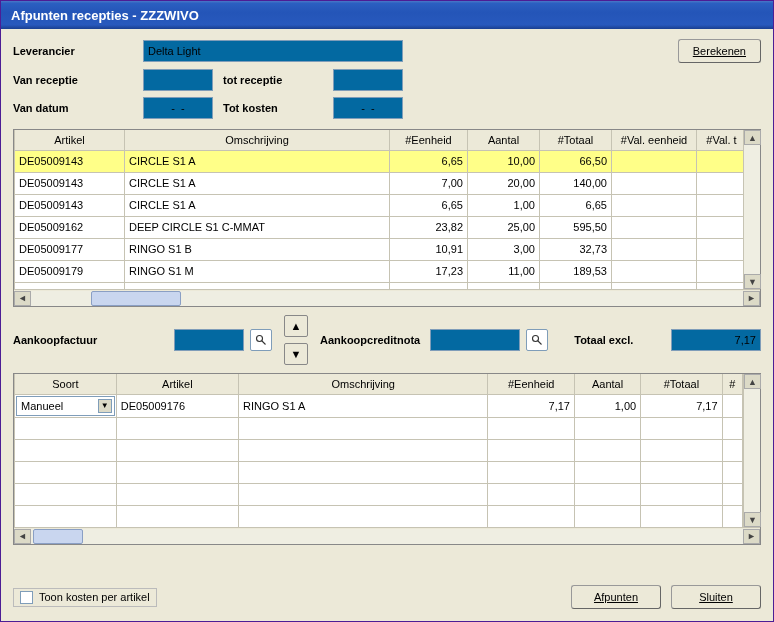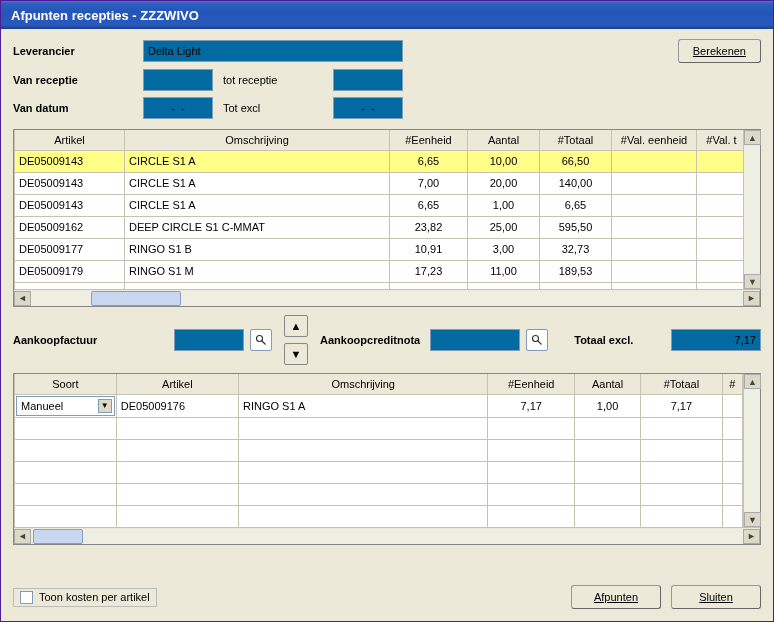--- a/index.html
+++ b/index.html
@@ -8,41 +8,41 @@
   .window { width:774px; height:622px; background:#ece9d8; border:1px solid #4c1d95; position:relative; overflow:hidden; }
   .titlebar {
     height:28px;
     background: linear-gradient(to bottom, #4a79c7 0%, #2b5fc1 8%, #2455b8 40%, #2859bd 85%, #1a3f90 100%);
     color:#fff; font-weight:bold; font-size:13px;
     display:flex; align-items:center; padding:0 10px;
   }
   .content { position:absolute; top:28px; left:0; right:0; bottom:0; padding:10px 12px; }
   .row { display:flex; align-items:center; margin-bottom:6px; }
   .lbl { font-weight:bold; width:130px; }
-  .lbl2 { font-weight:normal; width:110px; }
+  .lbl2 { font-weight:bold; width:110px; }
   .txtbox { height:22px; border:1px solid #7f9db9; background:#0369a1; padding:2px 4px; font-size:11px; }
   .btn {
     height:24px; padding:2px 14px;
     background:#ece9d8; border:1px solid #999; border-right-color:#666; border-bottom-color:#666;
     font-size:11px; cursor:pointer; border-radius:3px;
     display:inline-flex; align-items:center; justify-content:center;
   }
   .grid-wrap { border:1px solid #888; background:#fff; width:100%; }
   table { border-collapse:collapse; width:100%; table-layout:fixed; }
   th {
     background:#ece9d8; font-weight:normal; font-size:11px;
     border:1px solid #c6c3b3; border-top:none; height:20px; text-align:center;
     overflow:hidden; white-space:nowrap;
   }
   td {
     border:1px solid #c6c3b3; height:22px; padding:0 4px; font-size:11px;
     background:#fff; overflow:hidden; white-space:nowrap;
   }
   tr.highlight td { background:#ffff88; }
-  td.num { text-align:center; }
+  td.num { text-align:right; }
   .scroll-h {
     height:17px; background:#ece9d8; border-top:1px solid #c6c3b3;
     display:flex; align-items:center; position:relative;
   }
   .sb-btn {
     width:17px; height:15px; background:#dcdac7; border:1px solid #aaa;
     display:flex; align-items:center; justify-content:center; font-size:9px; color:#444;
   }
   .sb-track { flex:1; height:15px; background:#efeee2; margin:0 0px; position:relative; }
   .sb-thumb { position:absolute; left:2px; top:0; width:90px; height:15px; background:#c9d6ef; border:1px solid #8a9fc4; border-radius:2px; }
@@ -98,21 +98,21 @@
     </div>
     <div class="row">
       <div class="lbl">Van receptie</div>
       <input class="txtbox" style="width: 70px;" value="">
       <div class="lbl2" style="margin-left:10px">tot receptie</div>
       <input class="txtbox" style="width: 70px;" value="">
     </div>
     <div class="row" style="margin-bottom:10px">
       <div class="lbl">Van datum</div>
       <input class="txtbox" style="width: 70px; text-align: center;" value=" -  - ">
-      <div class="lbl2" style="margin-left:10px">Tot excl</div>
+      <div class="lbl2" style="margin-left:10px">Tot kosten</div>
       <input class="txtbox" style="width: 70px; text-align: center;" value=" -  - ">
     </div>
 
     <div class="grid-wrap grid1-container">
       <div class="grid-body">
         <table>
           <colgroup>
             <col style="width:110px">
               <col style="width:265px">
               <col style="width:78px">

